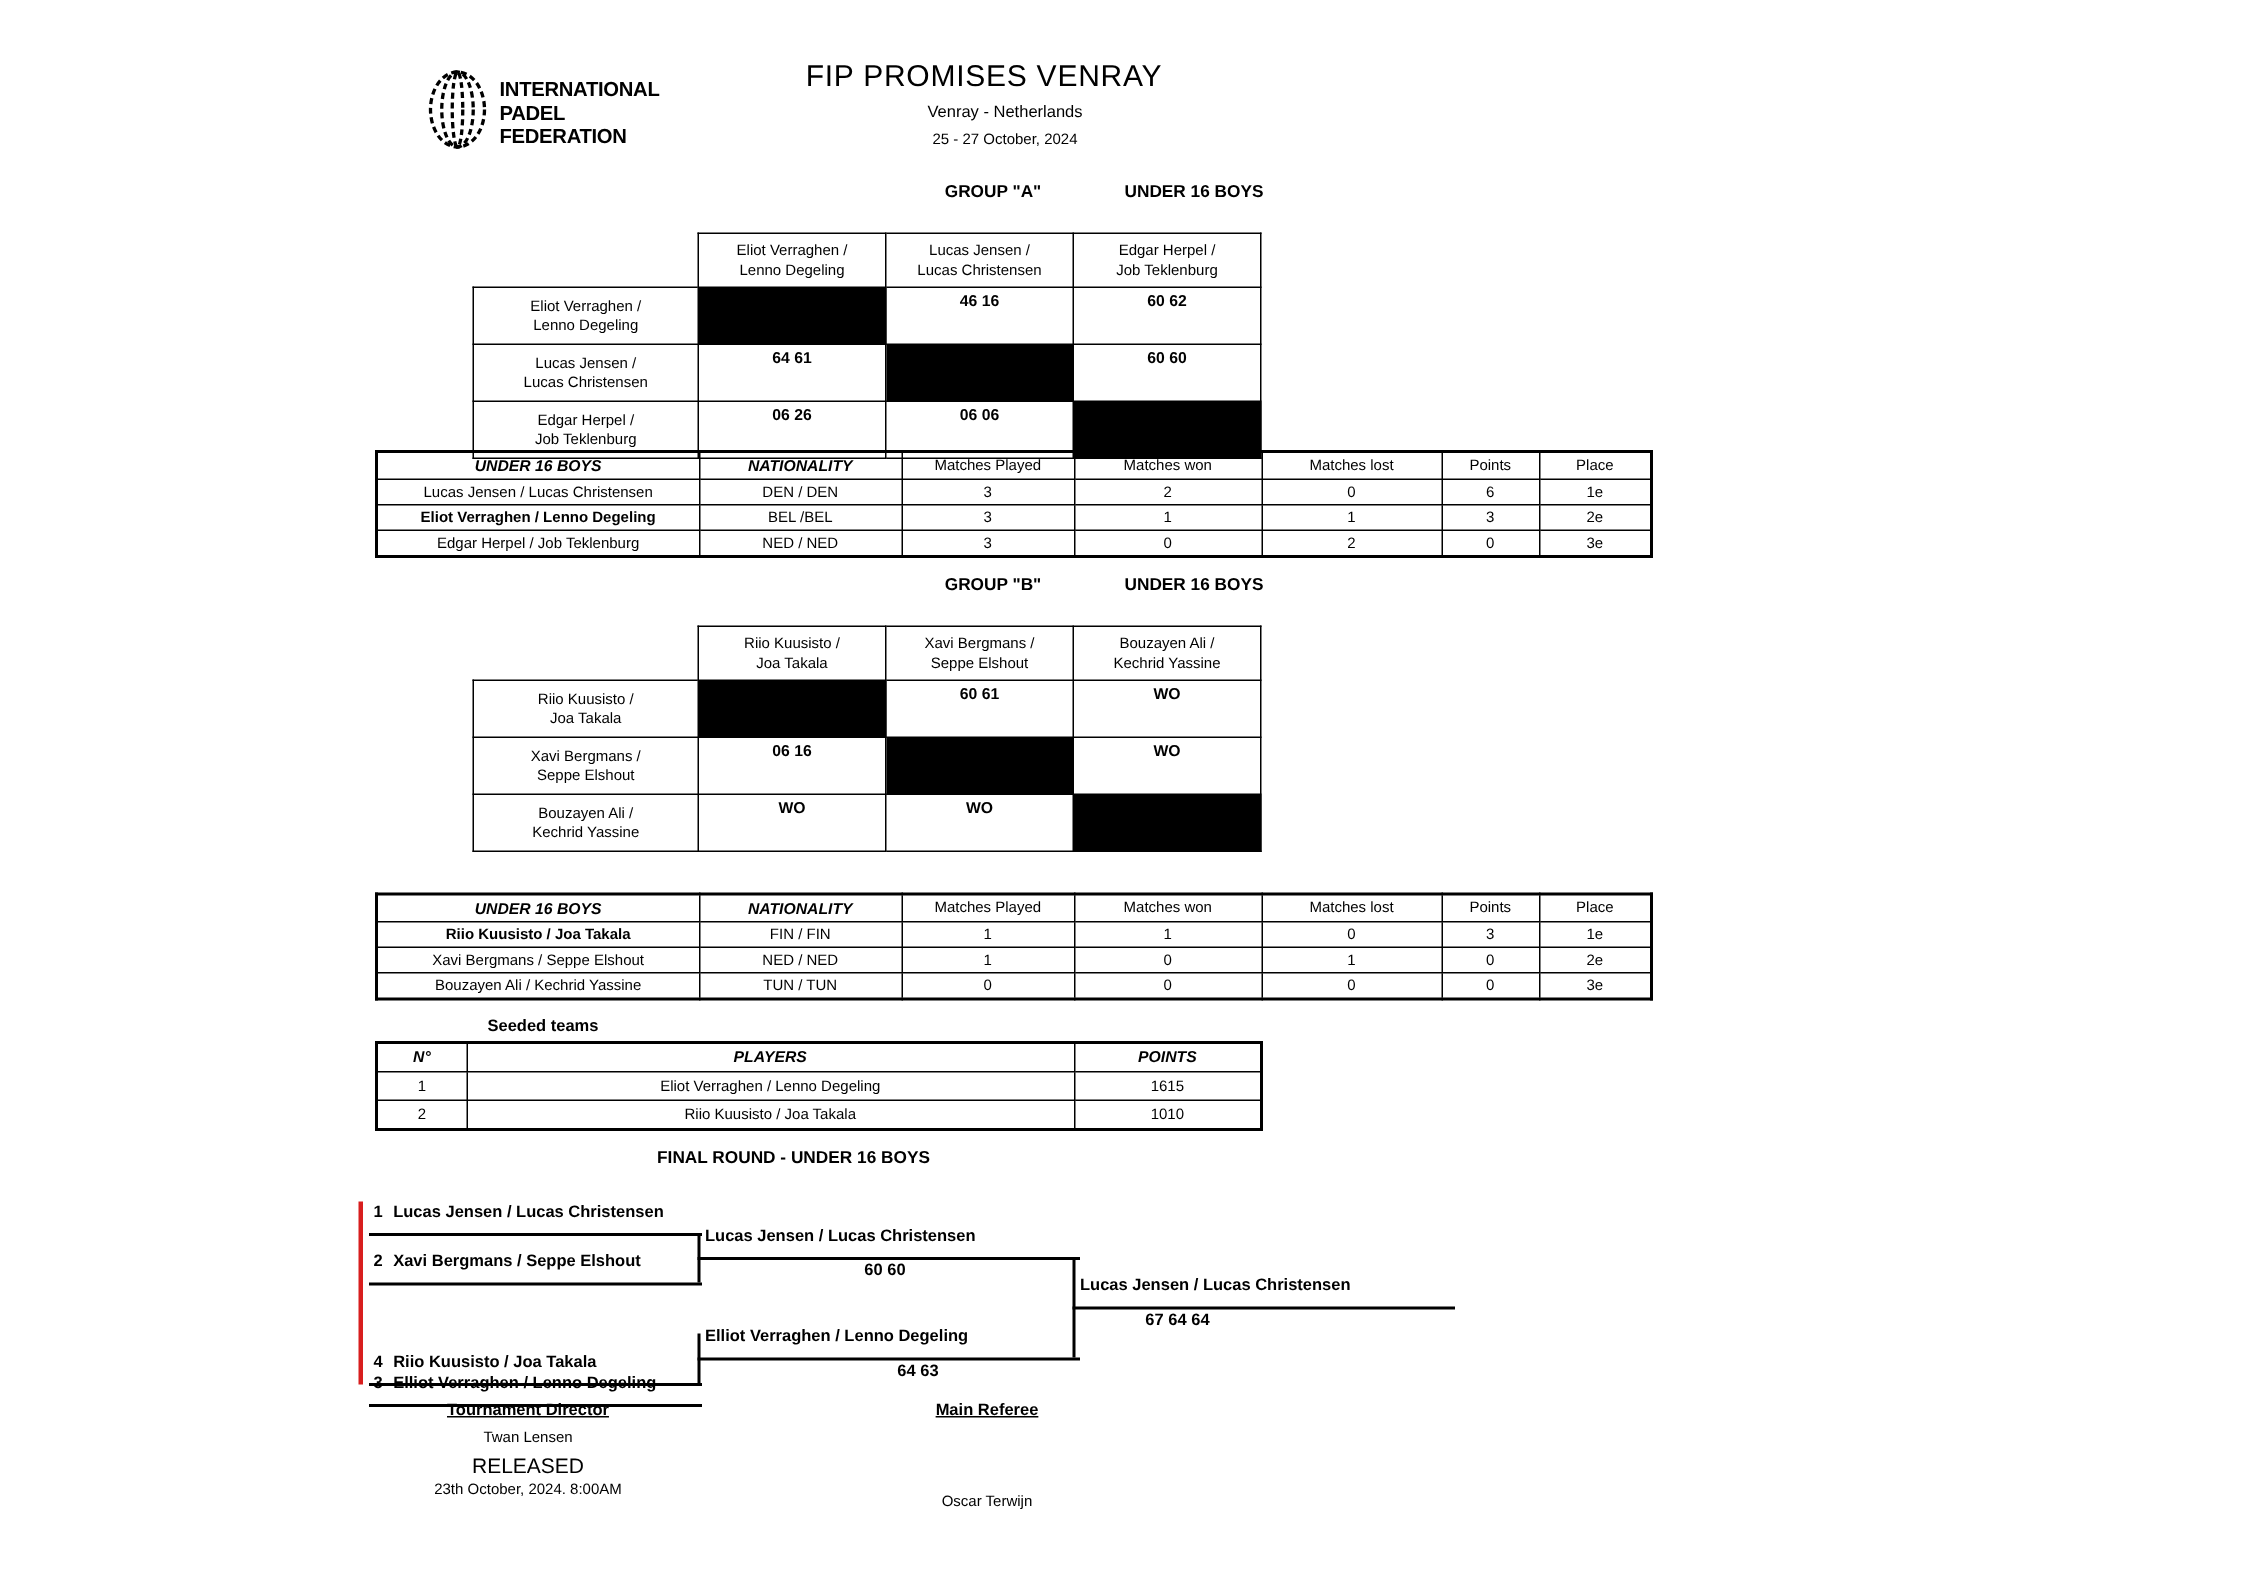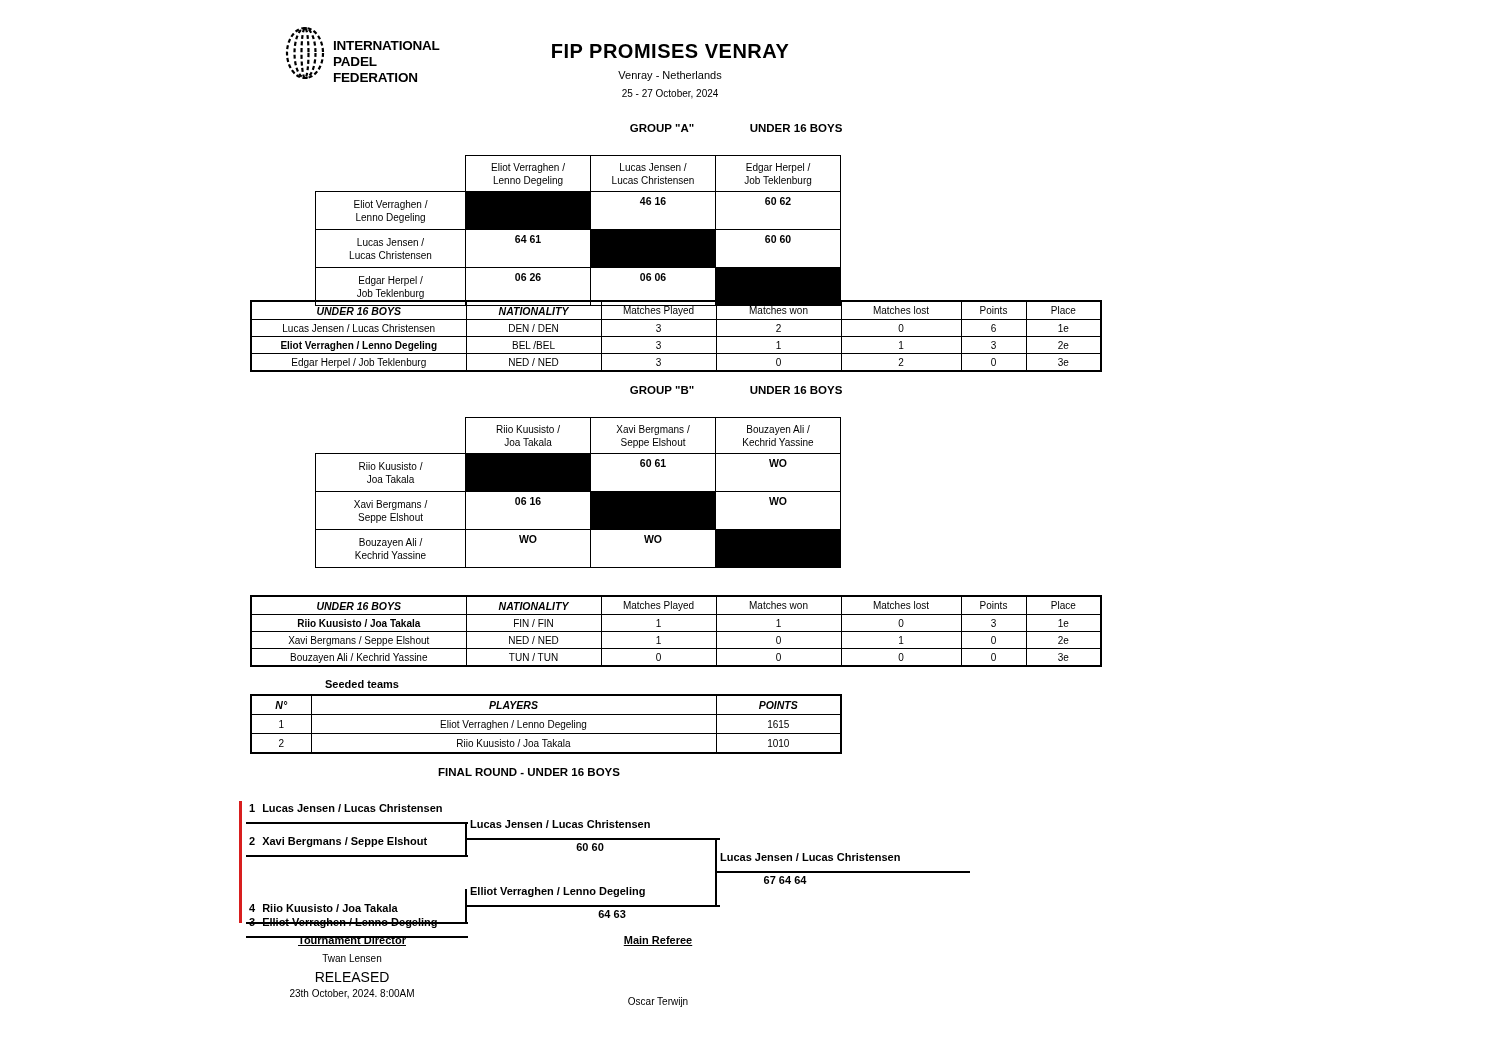--- a/index.html
+++ b/index.html
@@ -1,23 +1,23 @@
 <!DOCTYPE html>
 <html><head>
 <meta charset="utf-8">
 <style>
   html,body{margin:0;padding:0;background:#fff;}
   .page{position:relative;width:1497px;height:1058px;background:#fff;color:#000;
         font-family:"Liberation Sans",sans-serif;overflow:hidden;}
   .abs{position:absolute;}
 
   
-  .logo-wrap{left:283px;top:24px;display:flex;align-items:flex-end;}
+  .logo-wrap{left:283px;top:44px;display:flex;align-items:center;}
   .logo-text{margin-left:6px;font-weight:bold;font-size:13.5px;line-height:1.18;letter-spacing:-0.2px;}
-  .title{left:450px;top:40px;width:440px;font-size:20px;font-weight:bold;letter-spacing:.5px;text-align:center;}
+  .title{left:436px;top:40px;width:440px;font-size:20px;font-weight:normal;letter-spacing:.5px;text-align:center;}
   .sub1{left:450px;top:69px;width:440px;font-size:11px;text-align:center;}
   .sub2{left:450px;top:88px;width:440px;font-size:10px;text-align:center;}
 
   .gh{font-size:11.5px;font-weight:bold;text-align:center;}
 
   
   table.matrix{border-collapse:collapse;table-layout:fixed;position:absolute;}
   .matrix td{border:1px solid #000;font-size:10px;text-align:center;line-height:1.3;padding:0;}
   .matrix tr.mhead td{height:35px;vertical-align:middle;}
   .matrix tr.mrow td{height:34px;}

